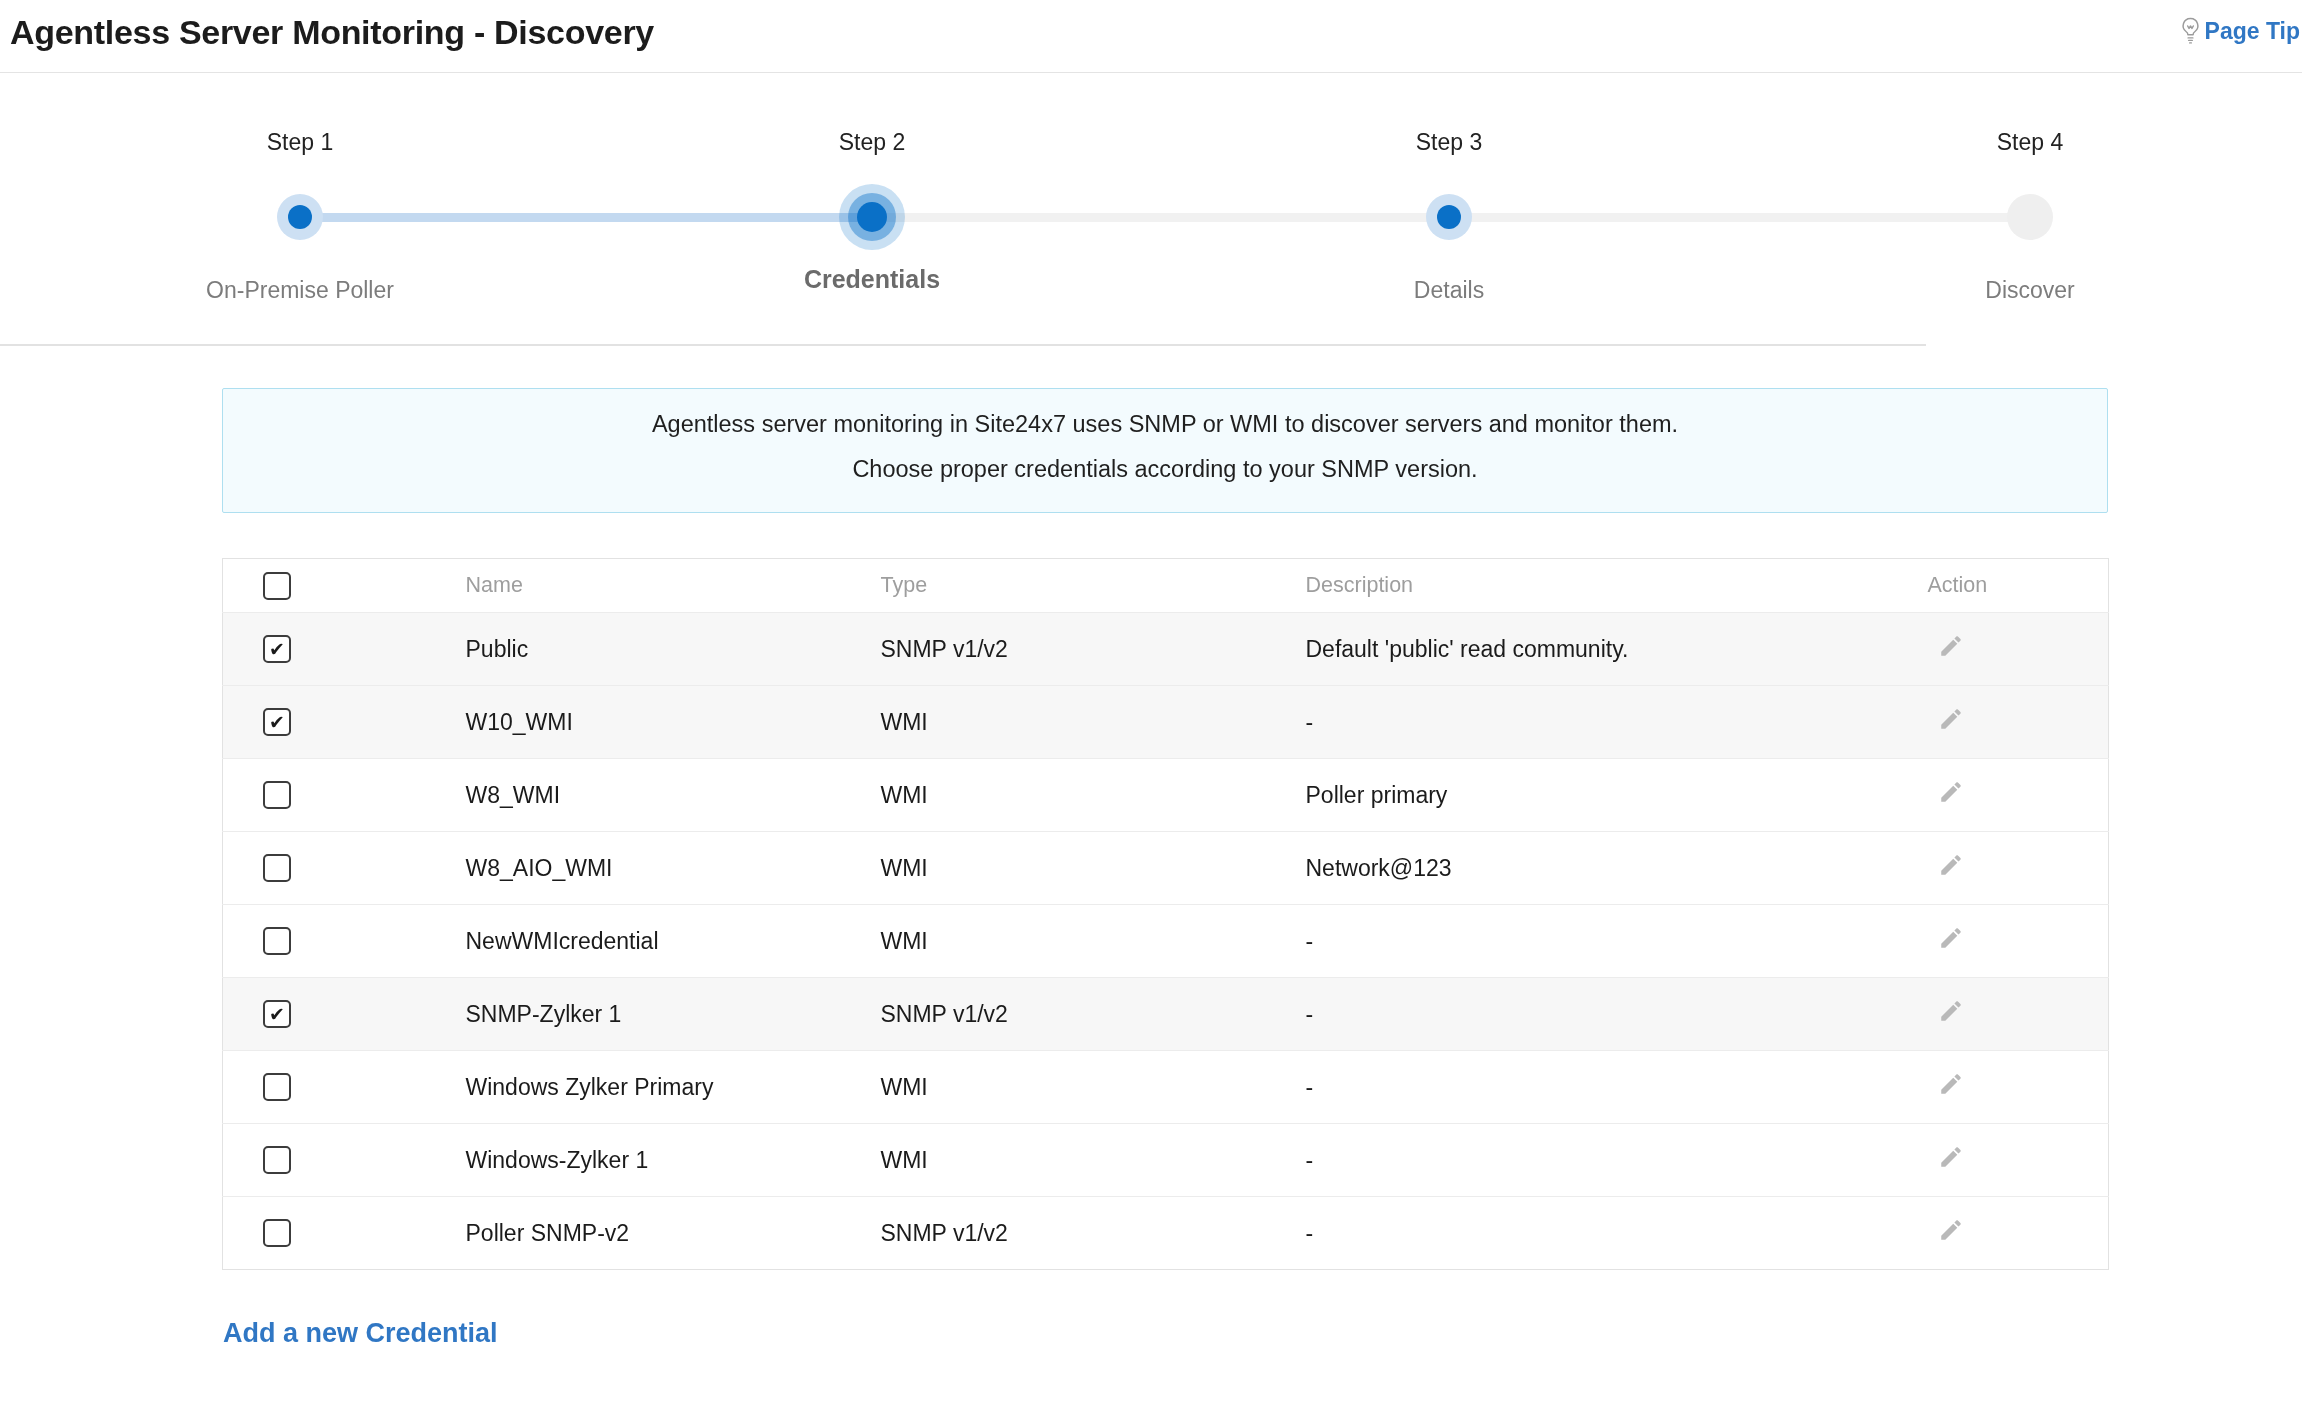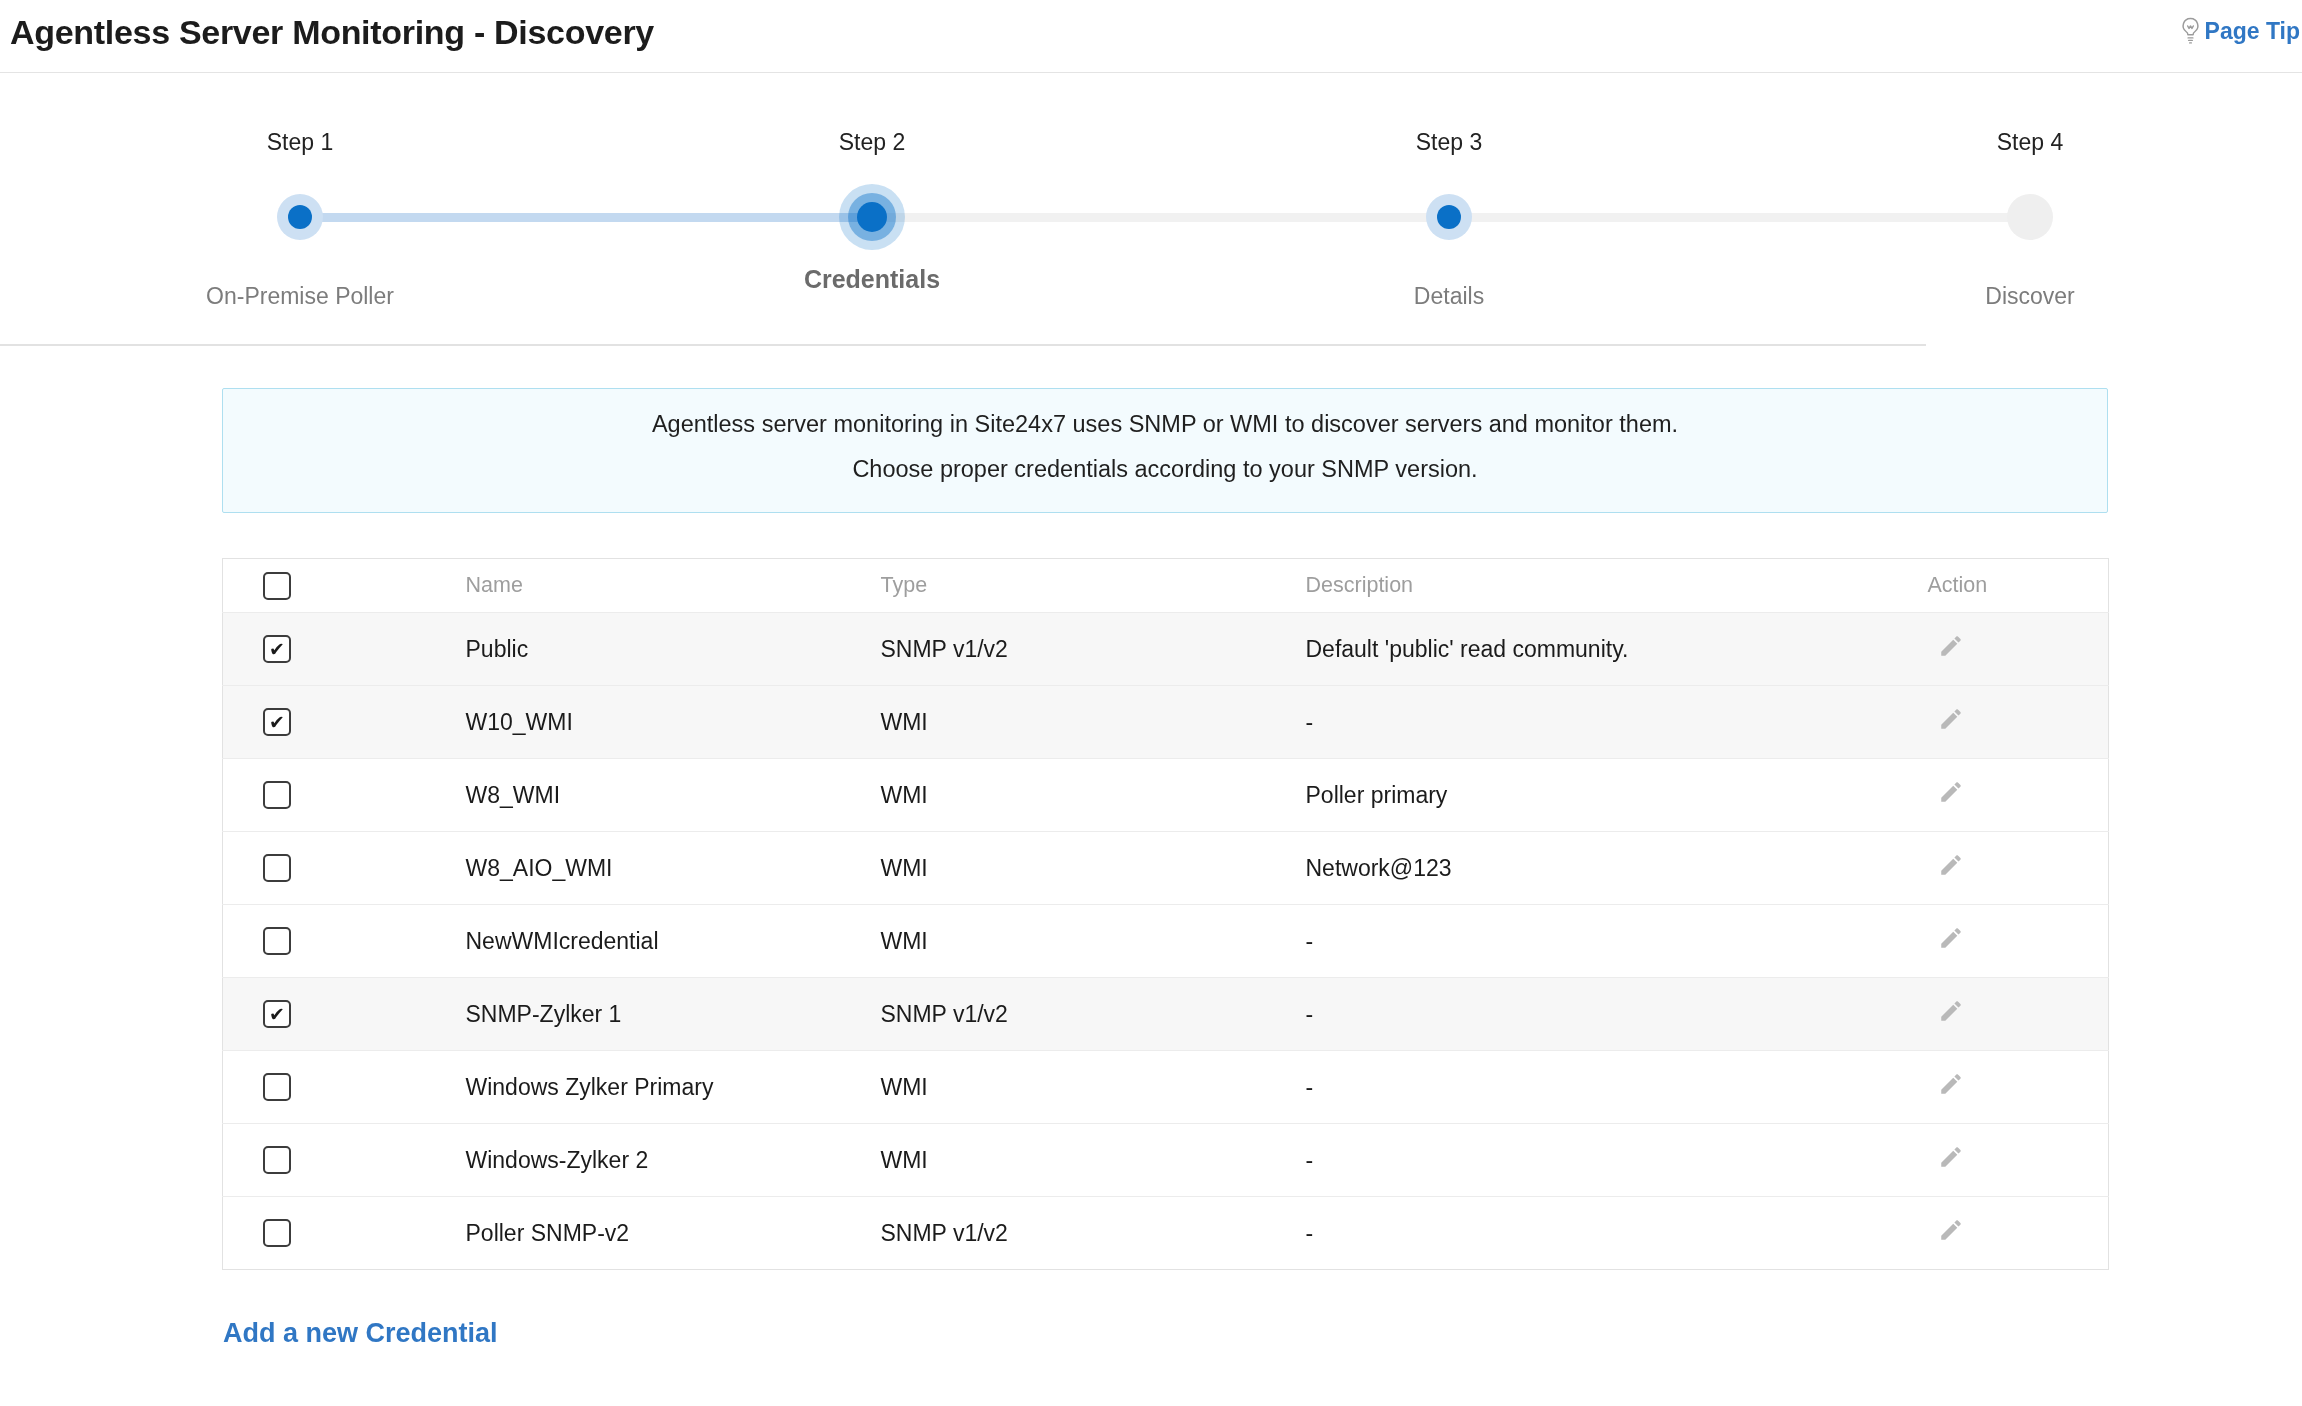--- a/index.html
+++ b/index.html
@@ -22,21 +22,21 @@
   .stepper { position:absolute; top:73px; left:0; width:1926px; height:271px;
              border-bottom:2px solid #e2e2e2; background:#fff; }
   .connector { position:absolute; height:9px; top:140px; border-radius:5px; }
   .connector.done { left:300px; width:572px; background:#c3d9f0; }
   .connector.todo { left:872px; width:1158px; background:#f1f1f1; }
 
   .step { position:absolute; top:0; width:440px; height:100%; text-align:center; }
   .step-num { position:absolute; top:56px; width:100%; font-size:23px; color:#222; }
   .step-dot { position:absolute; top:144px; left:50%; transform:translate(-50%,-50%);
               border-radius:50%; cursor:pointer; }
-  .step-name { position:absolute; top:210px; width:100%; font-size:23px; color:#7c7c7c; }
+  .step-name { position:absolute; top:204px; width:100%; font-size:23px; color:#7c7c7c; }
 
   .step.completed .step-dot, .step.upcoming .step-dot {
     width:24px; height:24px; background:#0a70c7; box-shadow:0 0 0 11px #cde0f3; }
   .step.active .step-dot {
     width:30px; height:30px; background:#0a70c7;
     box-shadow:0 0 0 9px rgba(10,112,199,0.42), 0 0 0 18px rgba(10,112,199,0.22); }
   .step.future .step-dot { width:46px; height:46px; background:#efefef; }
   .step.active .step-name { font-size:25px; font-weight:700; color:#6b6b6b; top:192px; }
 
   .step.s1 { left:80px; }   
@@ -217,21 +217,21 @@
         <td>WMI</td>
         <td>-</td>
         <td class="action-cell"><span class="edit-btn"><svg width="26" height="26" viewBox="0 0 24 24" fill="#b9b9b9">
               <path d="M3 17.25V21h3.75L17.81 9.94l-3.75-3.75L3 17.25zM20.71 7.04c.39-.39.39-1.02 0-1.41l-2.34-2.34c-.39-.39-1.02-.39-1.41 0l-1.83 1.83 3.75 3.75 1.83-1.83z"></path>
             </svg></span></td>
       </tr>
       <tr>
         <td>
           <div class="checkbox"></div>
         </td>
-        <td>Windows-Zylker 2</td>
+        <td>Windows-Zylker 1</td>
         <td>WMI</td>
         <td>-</td>
         <td class="action-cell"><span class="edit-btn"><svg width="26" height="26" viewBox="0 0 24 24" fill="#b9b9b9">
               <path d="M3 17.25V21h3.75L17.81 9.94l-3.75-3.75L3 17.25zM20.71 7.04c.39-.39.39-1.02 0-1.41l-2.34-2.34c-.39-.39-1.02-.39-1.41 0l-1.83 1.83 3.75 3.75 1.83-1.83z"></path>
             </svg></span></td>
       </tr>
       <tr>
         <td>
           <div class="checkbox"></div>
         </td>

